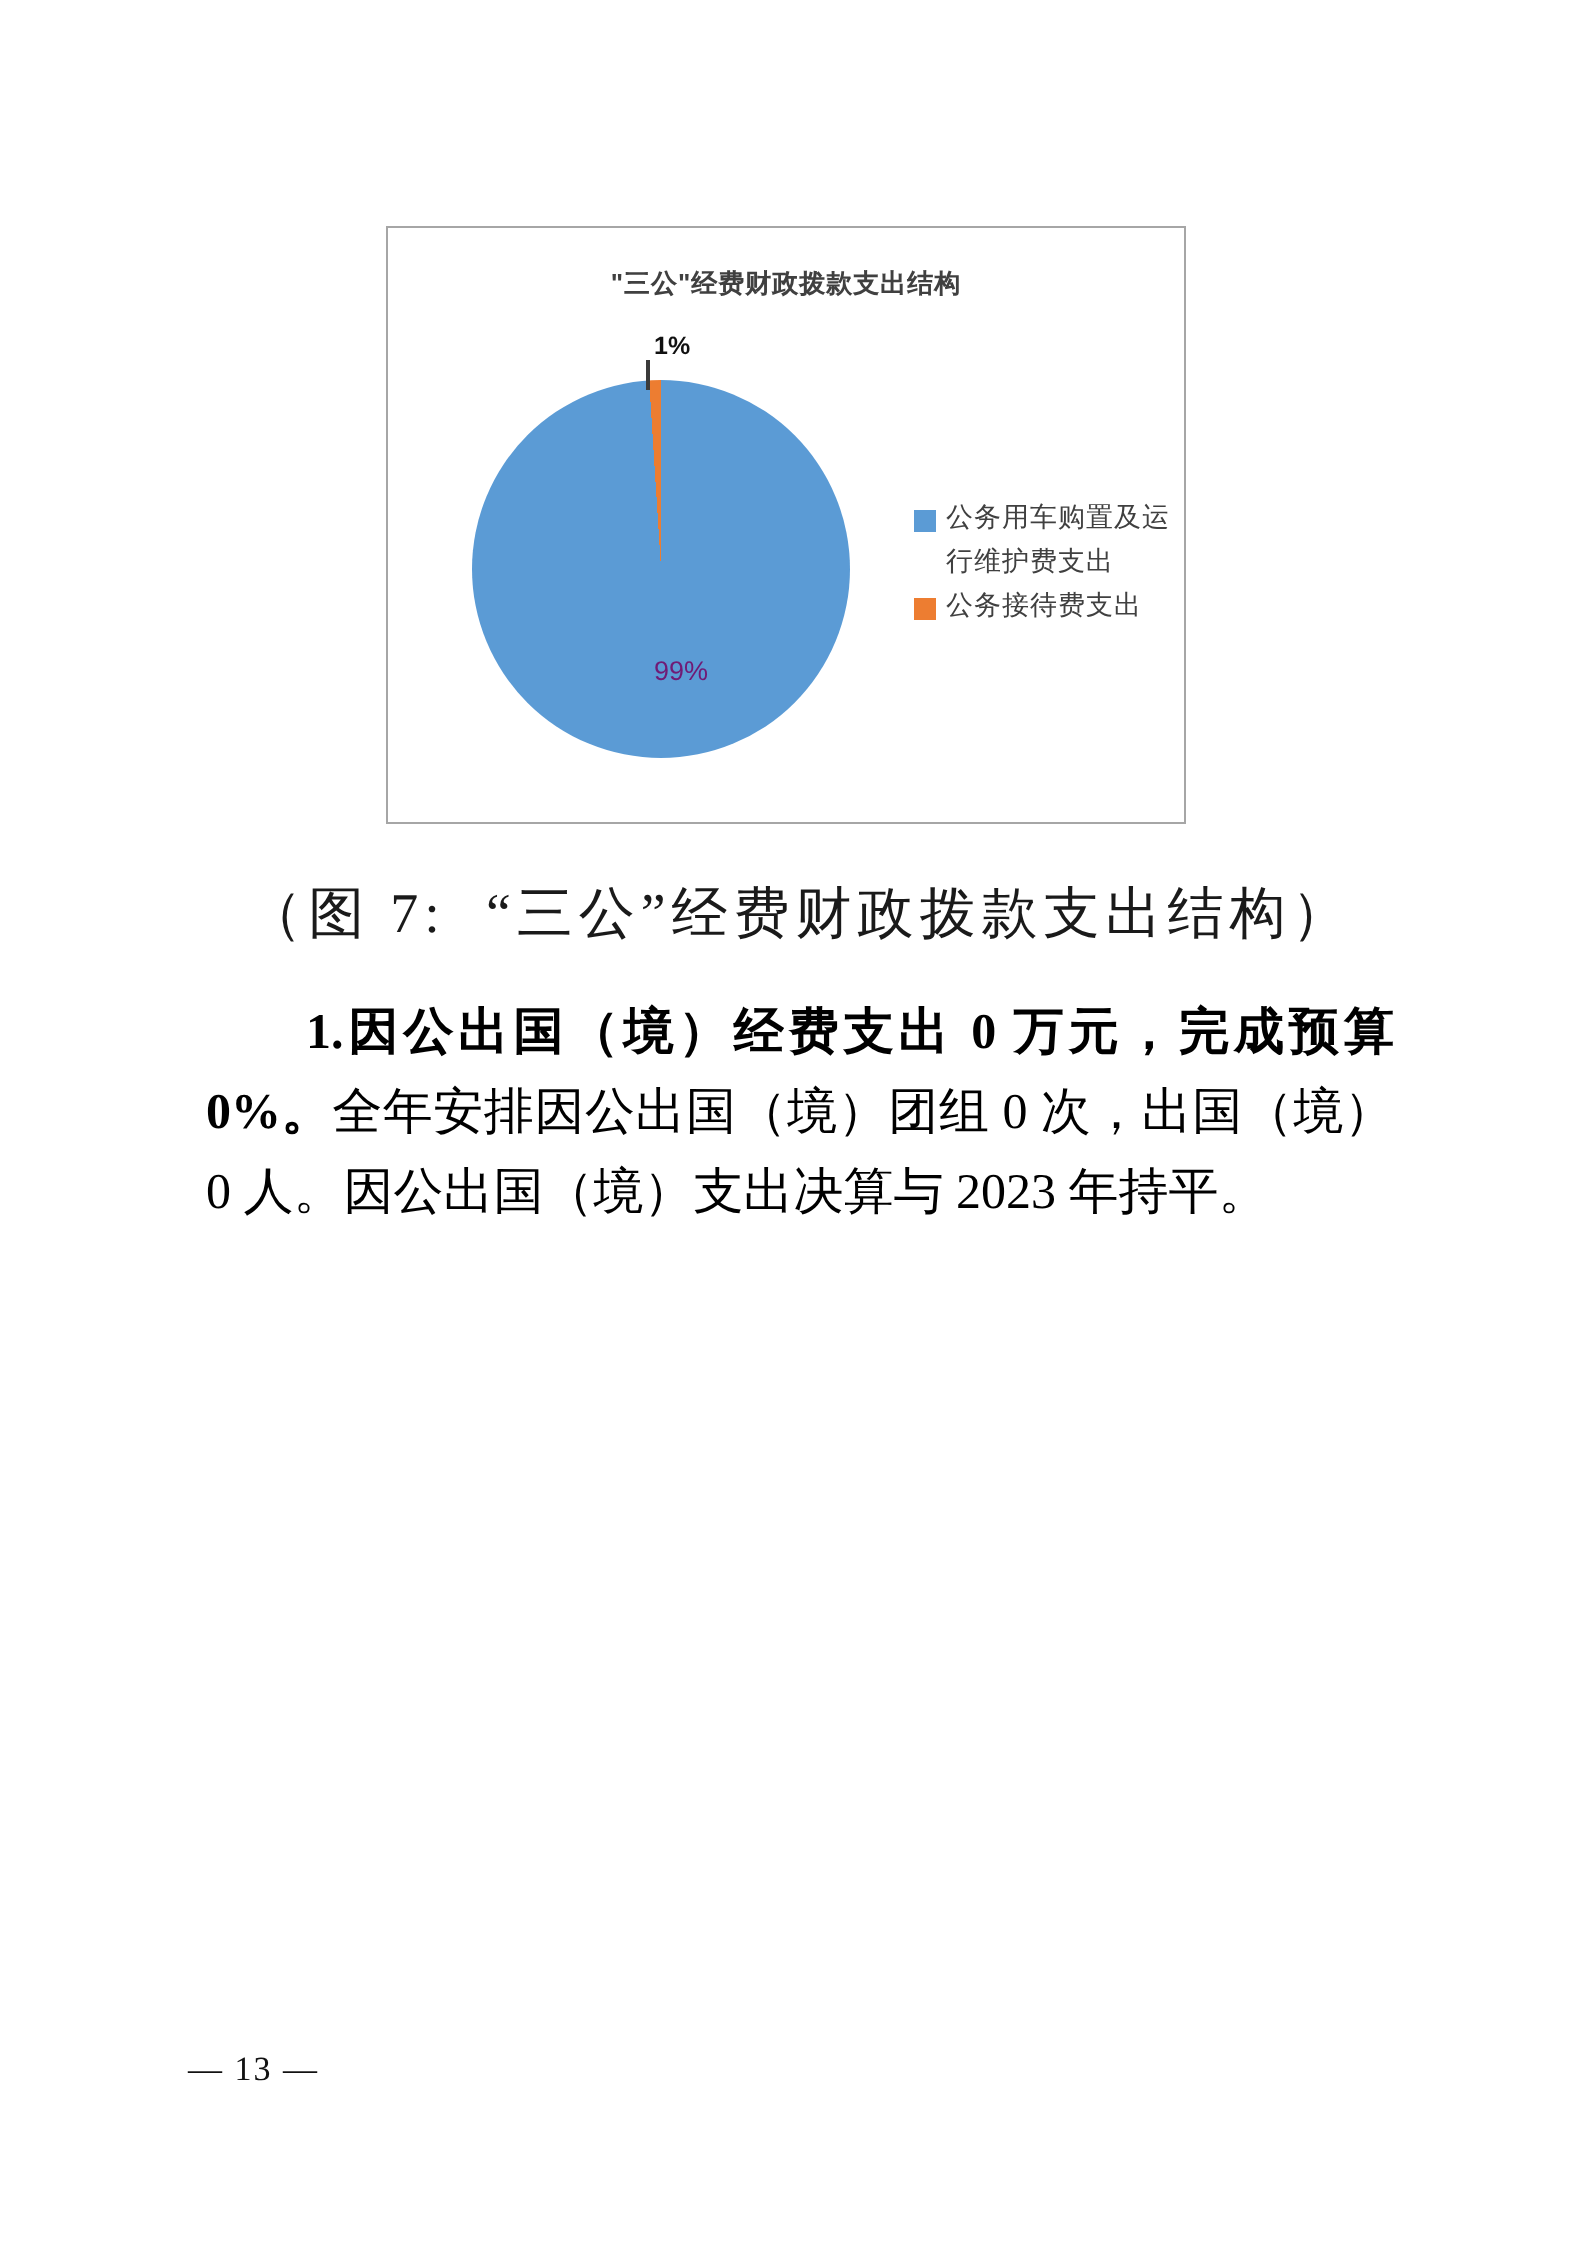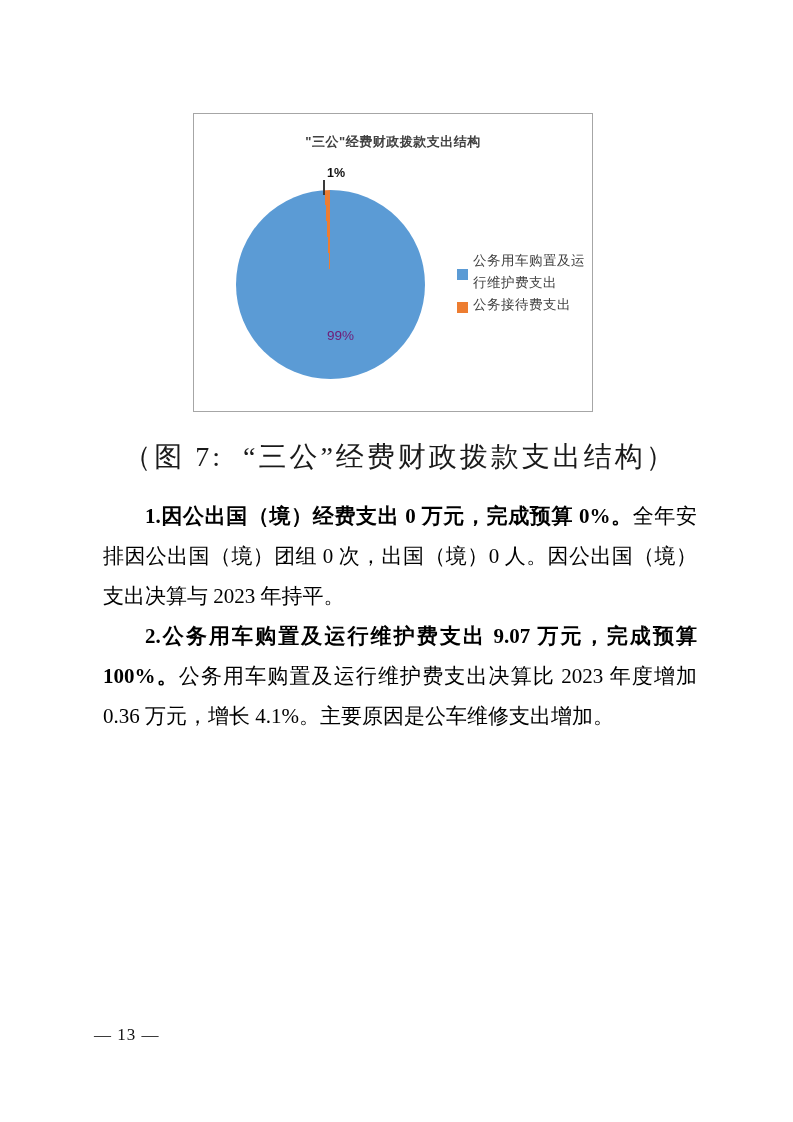--- a/index.html
+++ b/index.html
@@ -76,21 +76,22 @@
     position: absolute;
     left: 263px;
     top: 136px;
     width: 134px;
     display: flex;
     flex-direction: column;
     gap: 1px;
   }
   .legend-item {
     display: flex;
-    align-items: center;
+    align-items: flex-start;
+    font-family: Liberation Mono, monospace;
   }
   .legend-swatch {
     flex: 0 0 auto;
     width: 11px;
     height: 11px;
     margin-top: 5px;
     margin-right: 5px;
     background: #999;
   }
   .legend-label {
@@ -112,21 +113,21 @@
     color: #1a1a1a;
     white-space: pre;
   }
 
   
   .body-text {
     position: absolute;
     left: 103px;
     top: 497px;
     width: 594px;
-    font-size: 21px;
+    font-size: 25px;
     line-height: 39.9px;
     text-align: justify;
     text-justify: inter-ideograph;
     color: #000000;
   }
   .body-text p {
     margin: 0;
     padding: 0;
     text-indent: 2em;
   }
@@ -170,20 +171,19 @@
         <span class="legend-label">公务接待费支出</span>
       </div>
     </div>
   </div>
 
   <div class="caption">（图 7:  “三公”经费财政拨款支出结构）</div>
 
   <div class="body-text">
     <p><b>1.因公出国（境）经费支出 0 万元，完成预算 0%。</b><span>全年安排因公出国（境）团组 0 次，出国（境）0 人。因公出国（境）支出决算与 2023 年持平。</span></p>
 
-    <p><b>2.公务用车购置及运行维护费支出 9.07 万元，完成预算 100%。</b><span>公务用车购置及运行维护费支出决算比 2023 年度增加 0.36 万元，增长 4.1%。主要原因是公车维修支出增加。</span></p>
 
 
   </div>
 
   <div class="page-number">— 13 —</div>
 
 </div>
 
 </body></html>

